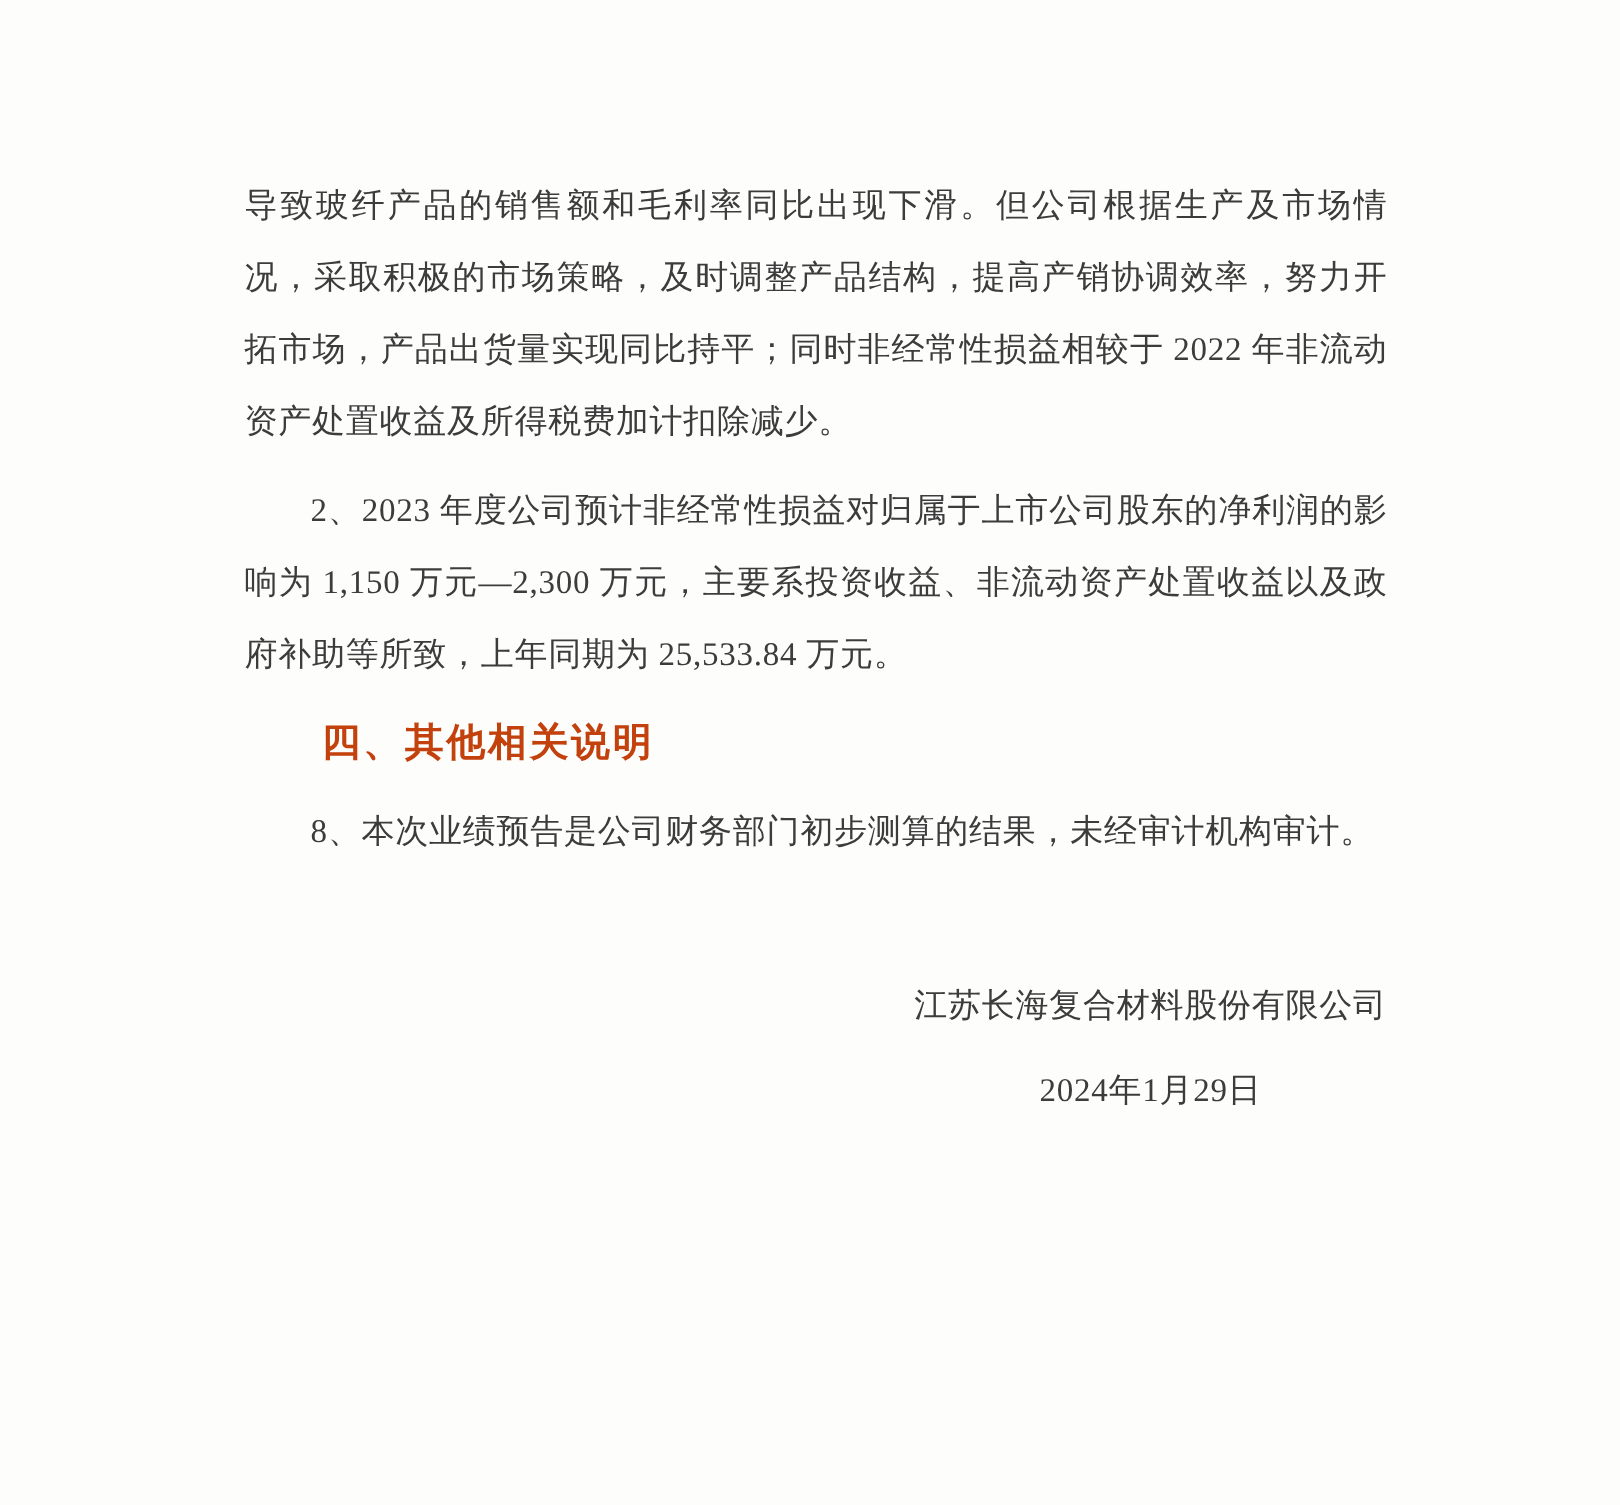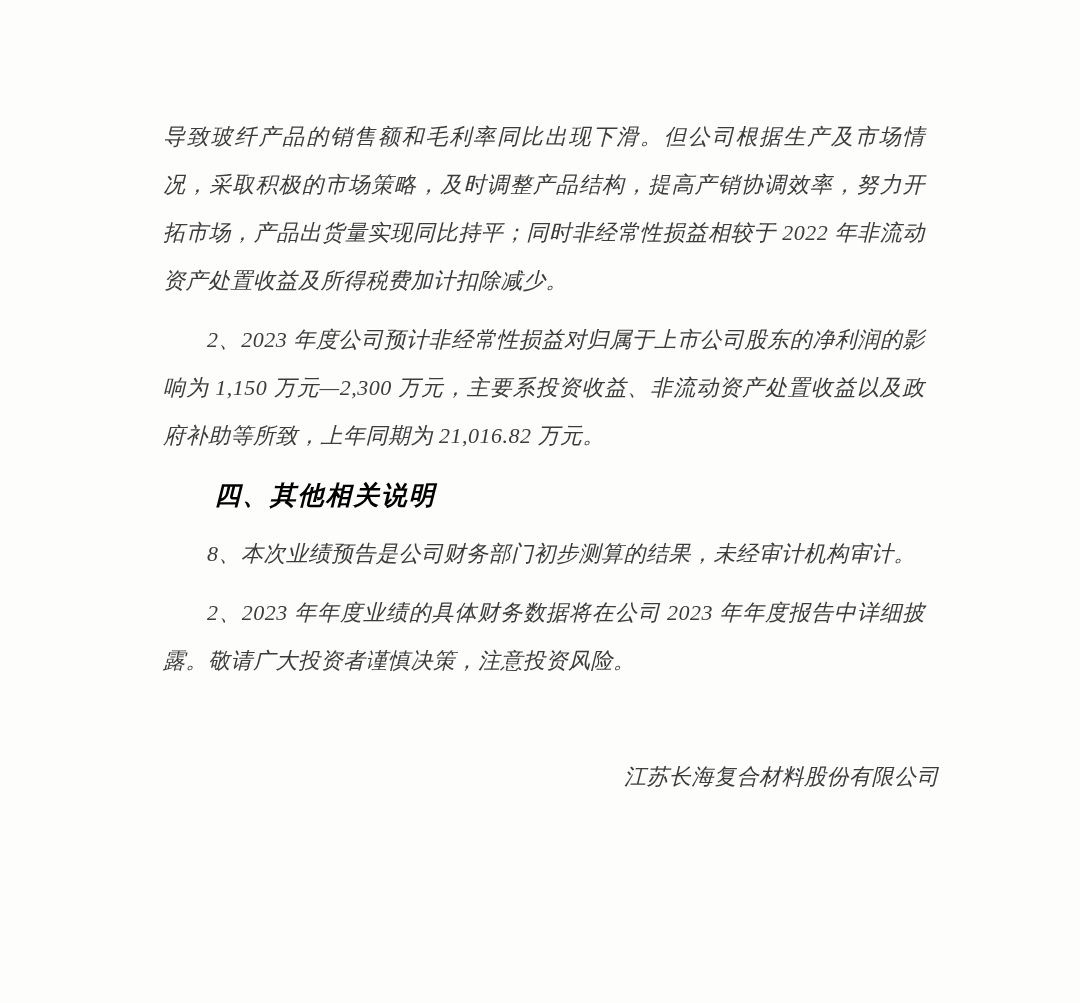--- a/index.html
+++ b/index.html
@@ -1,15 +1,15 @@
 <!DOCTYPE html>
 <html><head>
 <meta charset="utf-8">
 <style>
-  * { margin: 0; padding: 0; box-sizing: border-box; font-style: italic; }
+  * { margin: 0; padding: 0; box-sizing: border-box; }
   html, body {
     width: 1080px;
     background: #ffffff;
   }
   body {
     height: 1003px;
     position: relative;
     overflow: hidden;
     font-family: "Liberation Serif", "DejaVu Serif", serif;
   }
@@ -33,58 +33,58 @@
   .para {
     text-align: justify;
     margin-bottom: 11px;
   }
   .para.indent {
     text-indent: 2em;
   }
   .section-heading {
     font-family: "Liberation Sans", "DejaVu Sans", sans-serif;
     font-weight: bold;
-    color: #000000;
+    color: #c2410c;
     text-indent: 2em;
     margin-top: 2px;
     margin-bottom: 11px;
     letter-spacing: 2px;
   }
   .closing {
     text-indent: 2em;
     margin-bottom: 0;
   }
   .signature {
     margin-top: 68px;
     width: 344px;
     margin-left: auto;
     margin-right: -14px;
-    text-align: right;
+    text-align: center;
   }
   .signature .sig-line {
     line-height: 48px;
     margin-bottom: 9px;
     white-space: nowrap;
   }
 </style>
 </head>
 <body>
 
 <div class="page">
   <div class="content">
 
     <p class="para">导致玻纤产品的销售额和毛利率同比出现下滑。但公司根据生产及市场情况，采取积极的市场策略，及时调整产品结构，提高产销协调效率，努力开拓市场，产品出货量实现同比持平；同时非经常性损益相较于 2022 年非流动资产处置收益及所得税费加计扣除减少。</p>
 
-    <p class="para indent">2、2023 年度公司预计非经常性损益对归属于上市公司股东的净利润的影响为 1,150 万元—2,300 万元，主要系投资收益、非流动资产处置收益以及政府补助等所致，上年同期为 21,016.82 万元。</p>
+    <p class="para indent">2、2023 年度公司预计非经常性损益对归属于上市公司股东的净利润的影响为 1,150 万元—2,300 万元，主要系投资收益、非流动资产处置收益以及政府补助等所致，上年同期为 25,533.84 万元。</p>
 
     <h3 class="section-heading">四、其他相关说明</h3>
 
     <p class="para indent">8、本次业绩预告是公司财务部门初步测算的结果，未经审计机构审计。</p>
 
-    <p class="para indent">2、2023 年年度业绩的具体财务数据将在公司 2023 年年度报告中详细披露。敬请广大投资者谨慎决策，注意投资风险。</p>
 
 
     <div class="signature">
       <div class="sig-line">江苏长海复合材料股份有限公司</div>
+      <div class="sig-line">2024年1月29日</div>
     </div>
 
   </div>
 </div>
 
 </body></html>

